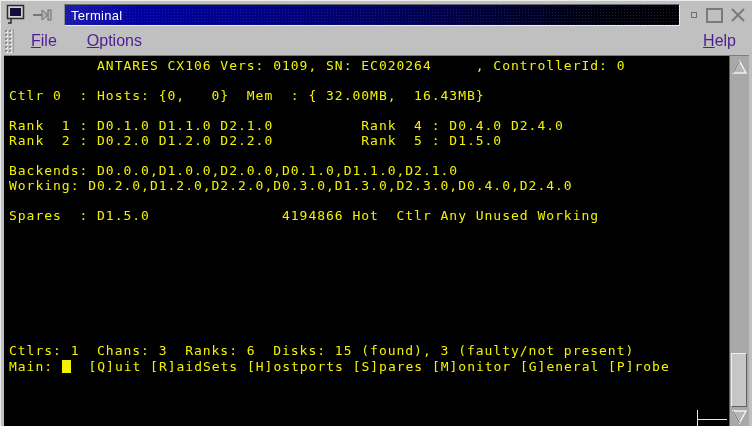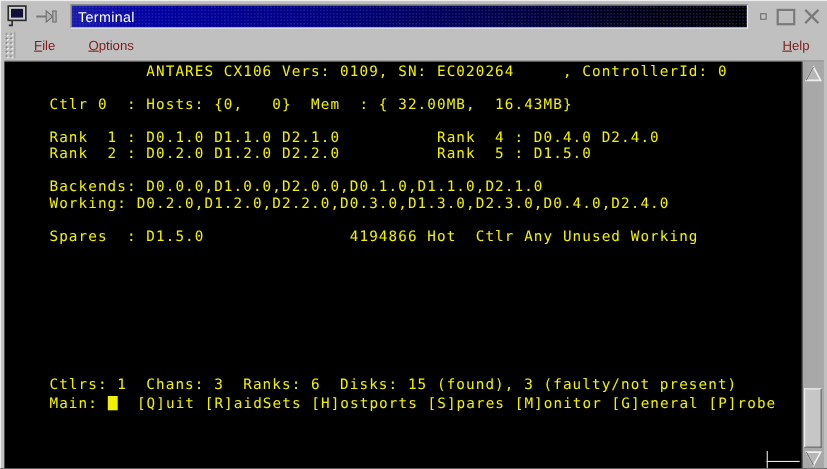--- a/index.html
+++ b/index.html
@@ -33,34 +33,34 @@
     position:absolute;top:26px;left:3px;right:3px;height:28px;
     display:flex;align-items:center;background:#c0c0c0;
     border-bottom:1px solid #7e7e7e;
   }
   .grip{
     width:9px;height:24px;margin-left:0;margin-right:14px;
     background-image:radial-gradient(#8c8c8c 35%, transparent 36%),radial-gradient(#f0f0f0 35%, transparent 36%);
     background-size:4px 4px,4px 4px;background-position:0 0,1px 1px;
     border-right:1px solid #9d9d9d;
   }
-  .menu-item{font-size:12px;color:#7f1d1d;padding:2px 3px;line-height:1;}
+  .menu-item{font-size:16px;color:#4c1d95;padding:2px 3px;line-height:1;}
   .menu-item .ul{text-decoration:underline;}
   .mi-options{margin-left:24px;}
   .menubar .spacer{flex:1;}
   .mi-help{margin-right:10px;}
   
   .content{position:absolute;top:55px;left:3px;right:3px;bottom:0;display:flex;}
   .terminal{
     flex:1;background:#000;position:relative;overflow:hidden;
     font-family:"DejaVu Sans Mono","Liberation Mono",monospace;
     font-size:13px;letter-spacing:0.98px;line-height:15px;color:#f2f200;
     padding:2px 0 0 5px;box-sizing:border-box;
   }
-  .tline{height:15px;white-space:pre;margin-left:36px;}
+  .tline{height:15px;white-space:pre;}
   .tline span{white-space:pre;}
   .cursor{
     display:inline-block;width:9px;height:13px;background:#f2f200;
     position:relative;top:2px;
   }
   .corner-notch-h{position:absolute;bottom:6px;right:2px;width:30px;height:1px;background:#e9e9e9;}
   .corner-notch-v{position:absolute;bottom:0;right:31px;width:1px;height:16px;background:#e9e9e9;}
   
   .scrollbar{
     width:19px;flex:0 0 auto;background:#a8a8a8;position:relative;

